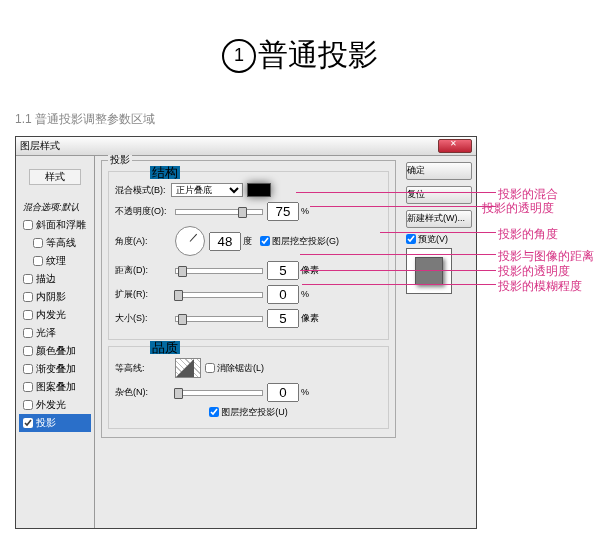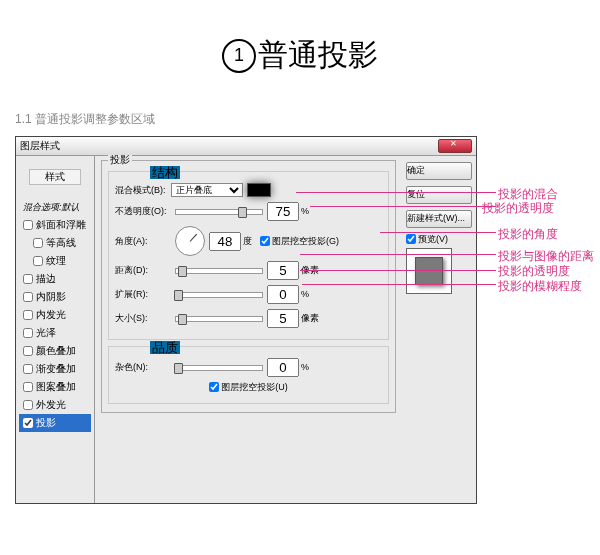--- a/index.html
+++ b/index.html
@@ -196,20 +196,26 @@
                   <span class="thumb" style="left:2px;"></span>
                 </div>
             <input class="val" value="5" style="">
             <span class="unit">像素</span>
           </div>
         </div>
 
         <div class="subgroup">
           <span class="gtitle">品质</span>
           <div class="row">
+            <span class="lbl">等高线:</span>
+            <span class="hatch"></span>
+            <input type="checkbox" class="cb" style="">
+            <span>消除锯齿(L)</span>
+          </div>
+          <div class="row">
             <span class="lbl">杂色(N):</span>
             <div class="slider long">
                   <span class="thumb" style="left:-2px;"></span>
                 </div>
             <input class="val" value="0" style="">
             <span class="unit">%</span>
           </div>
           <div class="row" style="justify-content:center;">
             <input type="checkbox" class="cb" checked="" style="">
             <span>图层挖空投影(U)</span>

